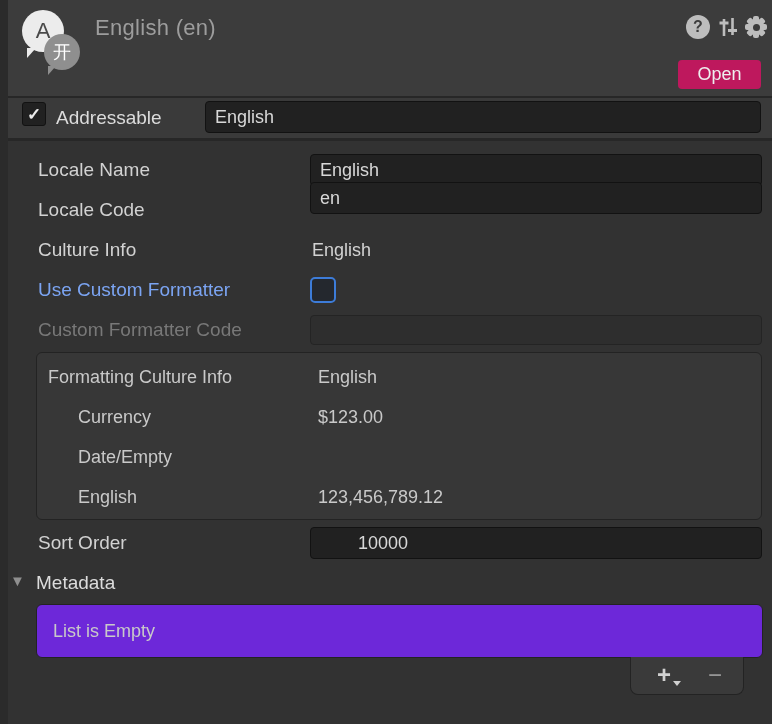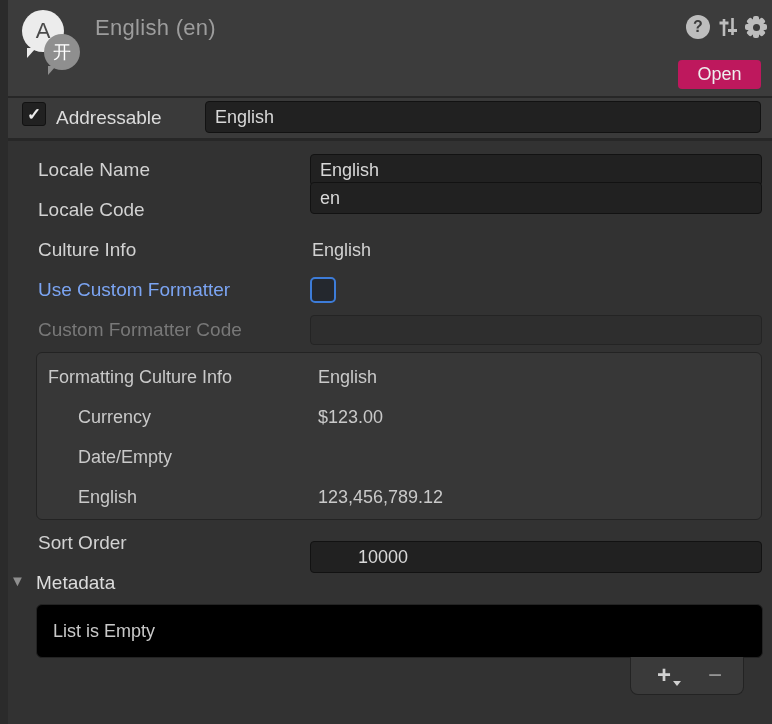--- a/index.html
+++ b/index.html
@@ -63,21 +63,21 @@
     border:2px solid #3d7cd8;border-radius:5px;box-sizing:border-box;cursor:pointer;}
 
   
   .fmt-box{position:absolute;left:36px;top:352px;width:726px;height:168px;background:#373737;
     border:1px solid #232323;border-radius:6px;box-sizing:border-box;}
   .fmt-row{position:absolute;height:26px;line-height:26px;font-size:18px;color:#c9c9c9;}
 
   
   .fold-tri{position:absolute;left:10px;top:572px;font-size:15px;color:#8f8f8f;cursor:pointer;}
   .meta-label{position:absolute;left:36px;top:570px;font-size:19px;color:#dcdcdc;height:26px;line-height:26px;}
-  .list-box{position:absolute;left:36px;top:604px;width:727px;height:54px;background:#000000;
+  .list-box{position:absolute;left:36px;top:604px;width:727px;height:54px;background:#6d28d9;
     border:1px solid #232323;border-radius:6px;box-sizing:border-box;}
   .list-empty{position:absolute;left:16px;top:0;height:52px;line-height:52px;font-size:18px;color:#c9c9c9;}
   .list-footer{position:absolute;left:630px;top:657px;width:114px;height:38px;background:#3a3a3a;
     border:1px solid #232323;border-top:none;border-radius:0 0 8px 8px;box-sizing:border-box;}
   .foot-btn{position:absolute;top:0;height:36px;display:flex;align-items:center;justify-content:center;cursor:pointer;}
   .add-btn{left:8px;width:50px;color:#d0d0d0;font-size:24px;font-weight:bold;}
   .add-caret{position:absolute;right:8px;bottom:7px;width:0;height:0;
     border-left:4px solid transparent;border-right:4px solid transparent;border-top:5px solid #d0d0d0;}
   .rem-btn{right:6px;width:44px;color:#9a9a9a;font-size:24px;}
 </style>
@@ -147,21 +147,21 @@
   <div class="fmt-box"></div>
   <div class="fmt-row" style="left:48px;top:364px">Formatting Culture Info</div>
   <div class="fmt-row" style="left:318px;top:364px">English</div>
   <div class="fmt-row" style="left:78px;top:404px">Currency</div>
   <div class="fmt-row" style="left:318px;top:404px">$123.00</div>
   <div class="fmt-row" style="left:78px;top:444px">Date/Empty</div>
   <div class="fmt-row" style="left:78px;top:484px">English</div>
   <div class="fmt-row" style="left:318px;top:484px">123,456,789.12</div>
 
   <div class="rowlabel" style="top:527px">Sort Order</div>
-  <input class="tfield col2" style="top: 541px; padding-left: 47px;" value="10000">
+  <input class="tfield col2" style="top: 527px; padding-left: 47px;" value="10000">
 
   <div class="fold-tri">▼</div>
   <div class="meta-label">Metadata</div>
 
   <div class="list-box">
     <div class="list-empty">List is Empty</div>
   </div>
   <div class="list-footer">
     <div class="foot-btn add-btn">
       <span>+</span>

